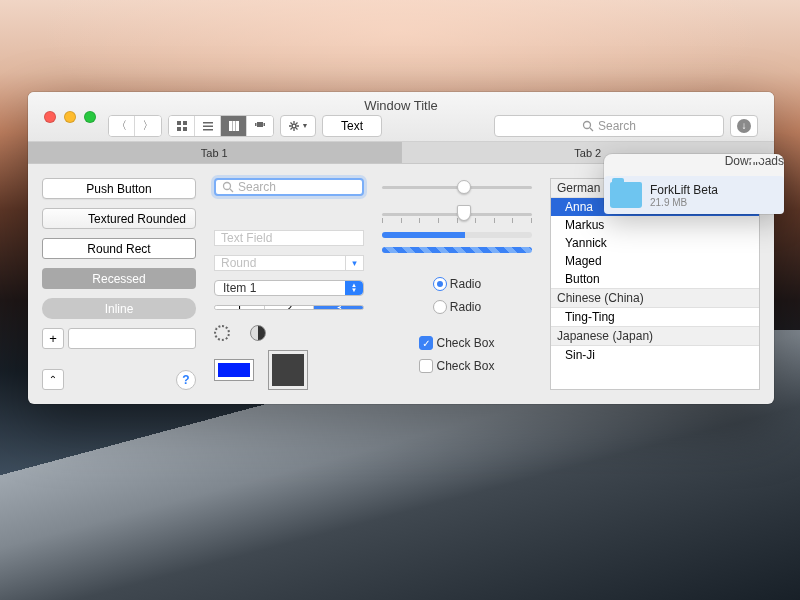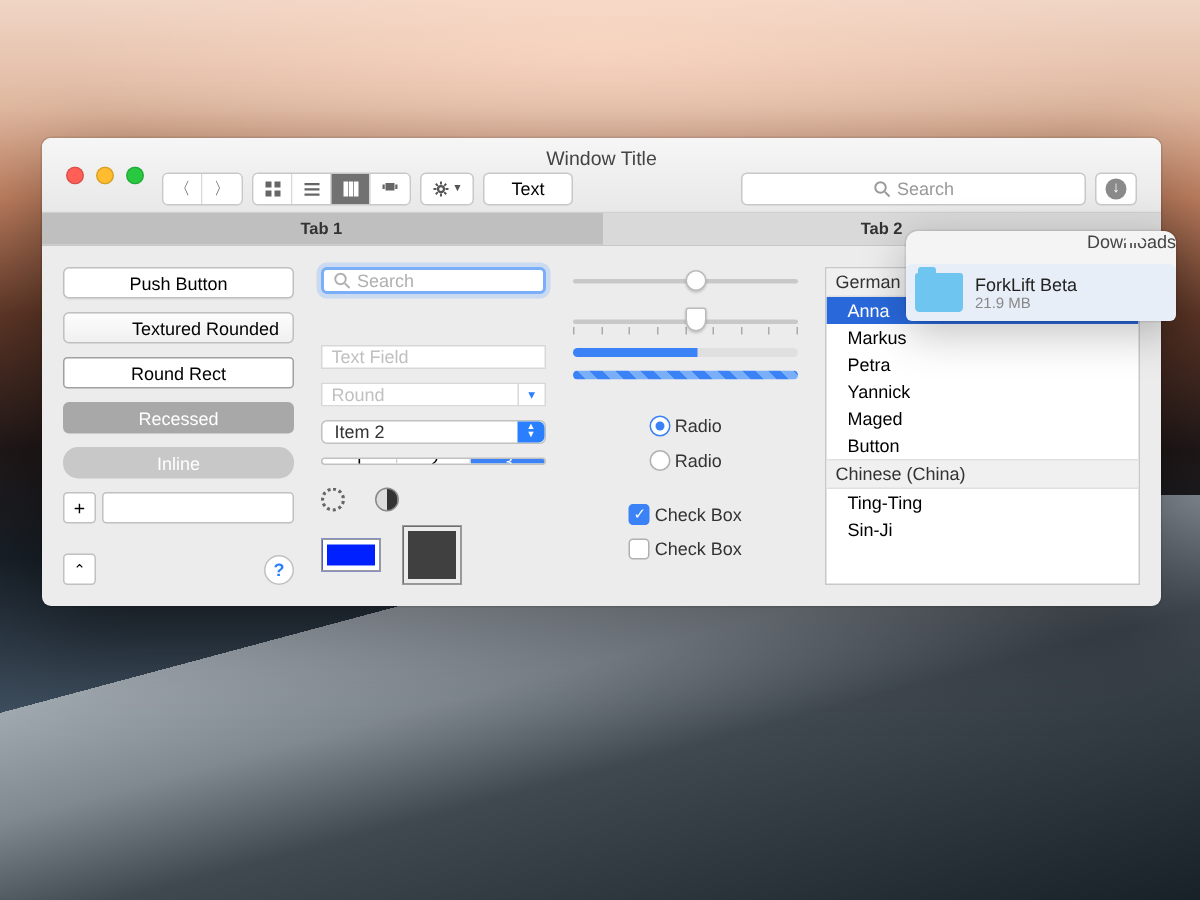--- a/index.html
+++ b/index.html
@@ -22,21 +22,21 @@
 .seg button:last-child { border-right: none; }
 .seg button.selected { background: #717171; color: #fff; }
 .toolbar-row { display:flex; align-items:center; gap:6px; flex:1; margin-top: 18px; }
 .gear-btn { border:1px solid #c8c8c8; border-radius:4px; background:#fff; height:22px; width:36px; display:flex;align-items:center;justify-content:center; gap:2px; cursor:pointer; }
 .text-btn { border:1px solid #c8c8c8; border-radius:4px; background:#fff; height:22px; padding:0 18px; font-size:12px; cursor:pointer; }
 .search-bar { flex:1; max-width:230px; margin-left:auto; border:1px solid #c8c8c8; border-radius:4px; background:#fff; height:22px; display:flex; align-items:center; justify-content:center; gap:4px; color:#999; font-size:12px; }
 .dl-btn { border:1px solid #c8c8c8; border-radius:4px; background:#fff; height:22px; width:28px; display:flex;align-items:center;justify-content:center; cursor:pointer; }
 .dl-circle { width:14px; height:14px; border-radius:50%; background:#8a8a8a; display:flex; align-items:center; justify-content:center; color:#fff; font-size:10px; }
 
 .tabs { display:flex; height:22px; border-bottom:1px solid #c8c8c8; }
-.tab { flex:1; background:#d9d9d9; border-right:1px solid #c0c0c0; font-size:11px; color:#333; display:flex;align-items:center;justify-content:center; cursor:pointer;font-weight:bold; }
+.tab { flex:1; background:#d9d9d9; border-right:1px solid #c0c0c0; font-size:11px; color:#333; display:flex;align-items:center;justify-content:center; cursor:pointer; }
 .tab.selected { background:#bfbfbf; }
 .tab:last-child { border-right:none; }
 
 .content { display:flex; padding:14px; gap:18px; height: calc(100% - 72px); }
 .col { display:flex; flex-direction:column; gap:9px; }
 .col1 { width: 154px; }
 .col2 { width: 150px; }
 .col3 { width: 150px; }
 .col4 { flex:1; }
 
@@ -205,21 +205,21 @@
             <line x1="8" y1="8" x2="11" y2="11" stroke="#b0b0b0" stroke-width="1.3"></line>
           </svg>
         <span>Search</span>
       </div>
       <div class="text-field">Text Field</div>
       <div class="combo">
         <span>Round</span>
         <div class="arrow">▾</div>
       </div>
       <div class="popup">
-        <span>Item 2</span>
+        <span>Item 1</span>
         <div class="end">
             <span>▲</span>
             <span>▼</span>
           </div>
       </div>
       <div class="seg3">
         <div>1</div>
         <div>2</div>
         <div class="sel">3</div>
       </div>
@@ -277,26 +277,26 @@
         <div class="check"></div>
         <span>Check Box</span>
       </div>
     </div>
 
     <div class="col col4">
       <div class="listbox" id="listbox">
           <div class="hdr">German (Germany)</div>
           <div class="itm sel">Anna</div>
           <div class="itm">Markus</div>
-          <div class="itm">Petra</div>
           <div class="itm">Yannick</div>
           <div class="itm">Maged</div>
           <div class="itm">Button</div>
           <div class="hdr">Chinese (China)</div>
           <div class="itm">Ting-Ting</div>
+          <div class="hdr">Japanese (Japan)</div>
           <div class="itm">Sin-Ji</div>
         </div>
     </div>
   </div>
 
   <div class="popover">
     <h4>Downloads</h4>
     <div class="dl-item">
       <div class="folder-icn"></div>
       <div>

